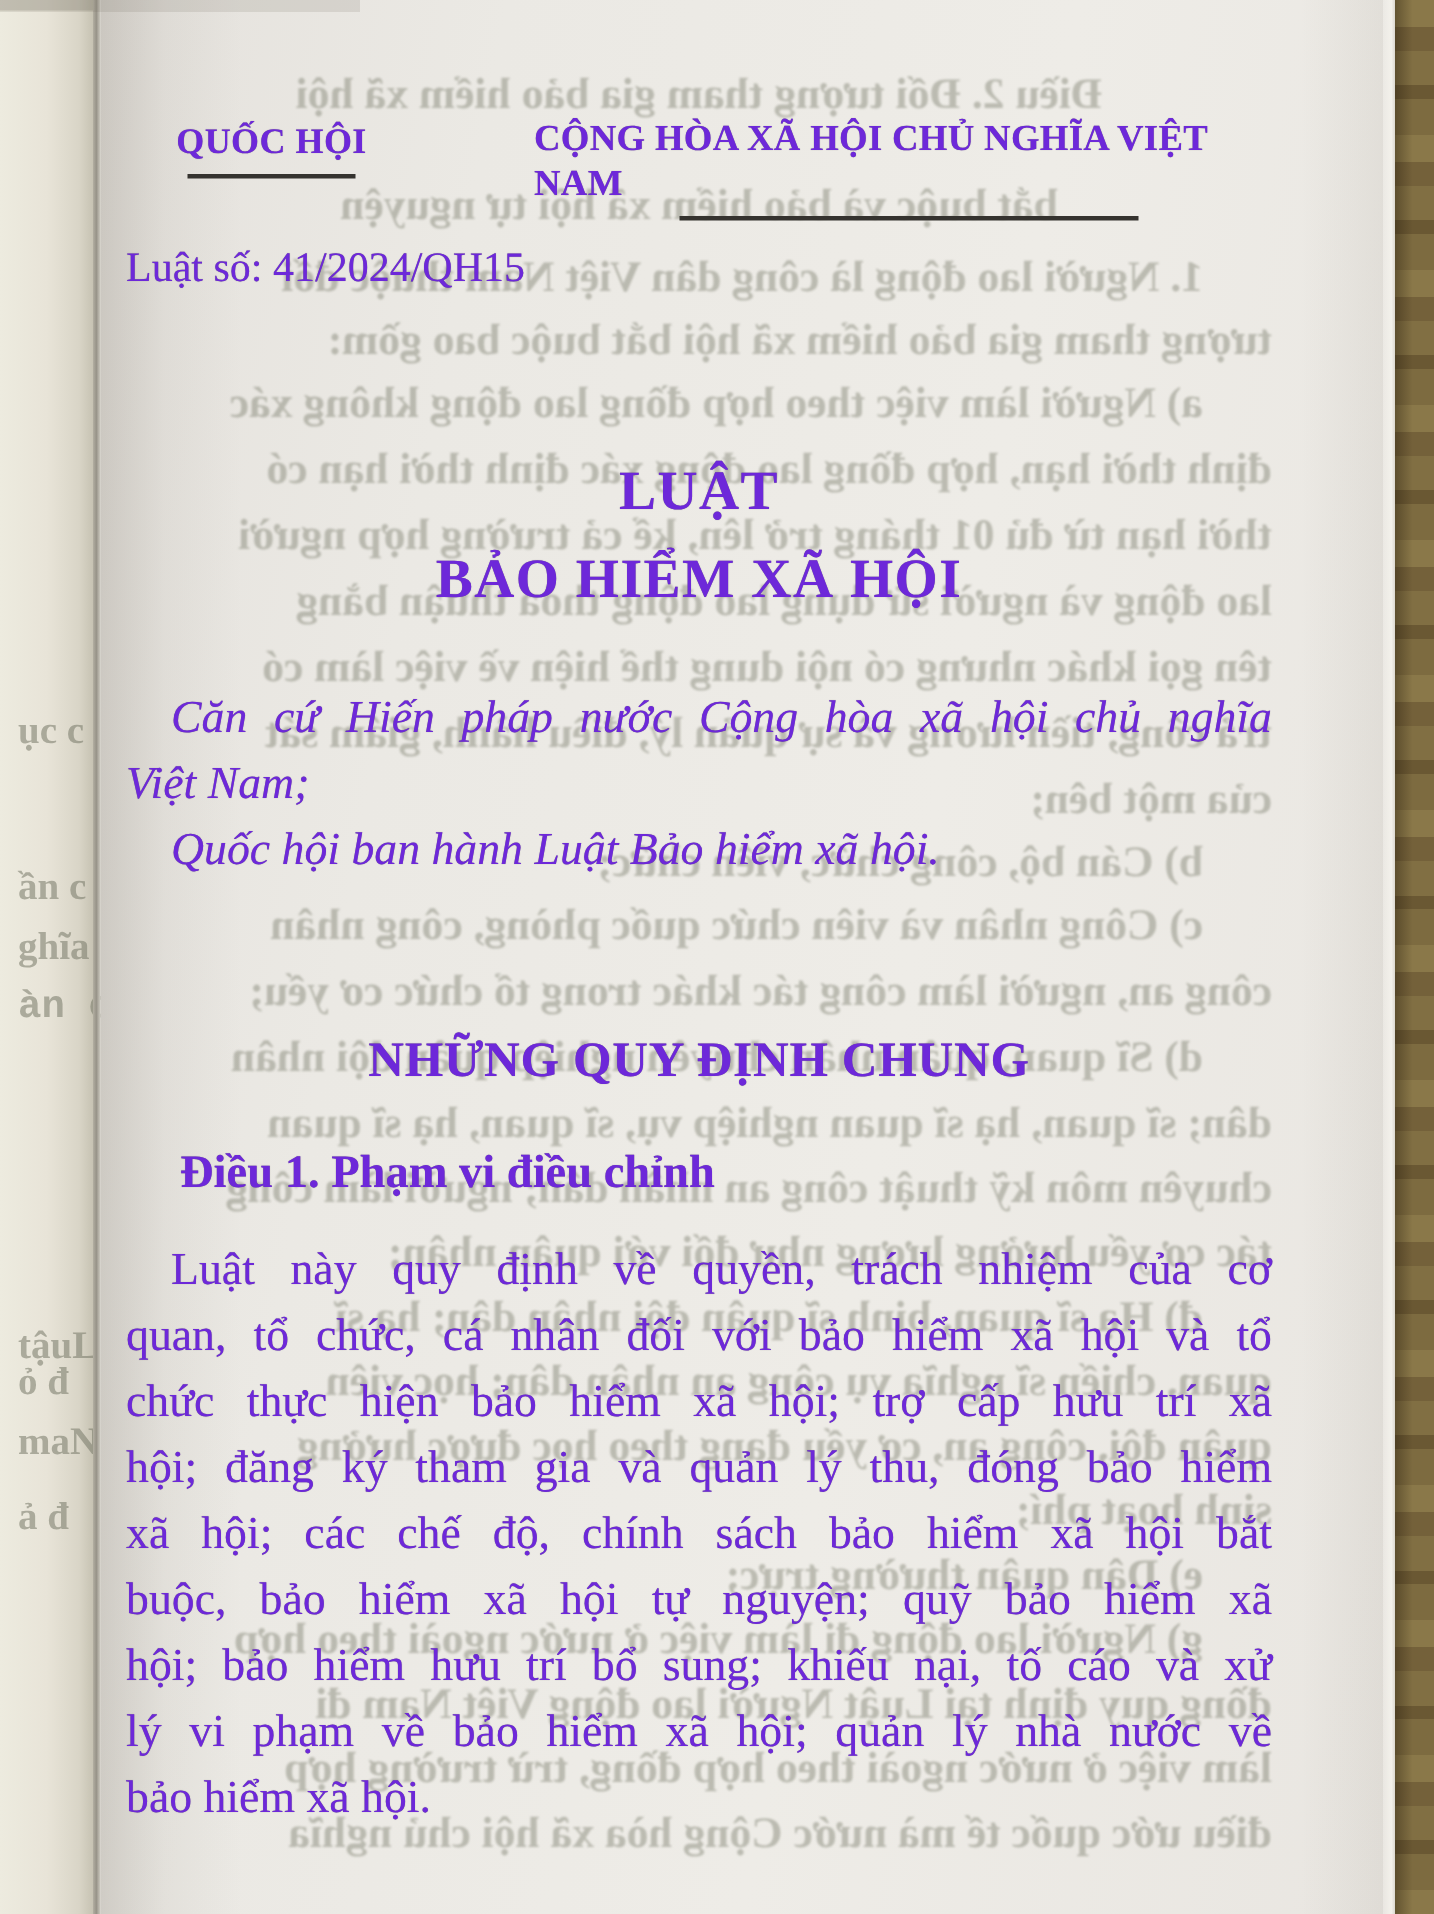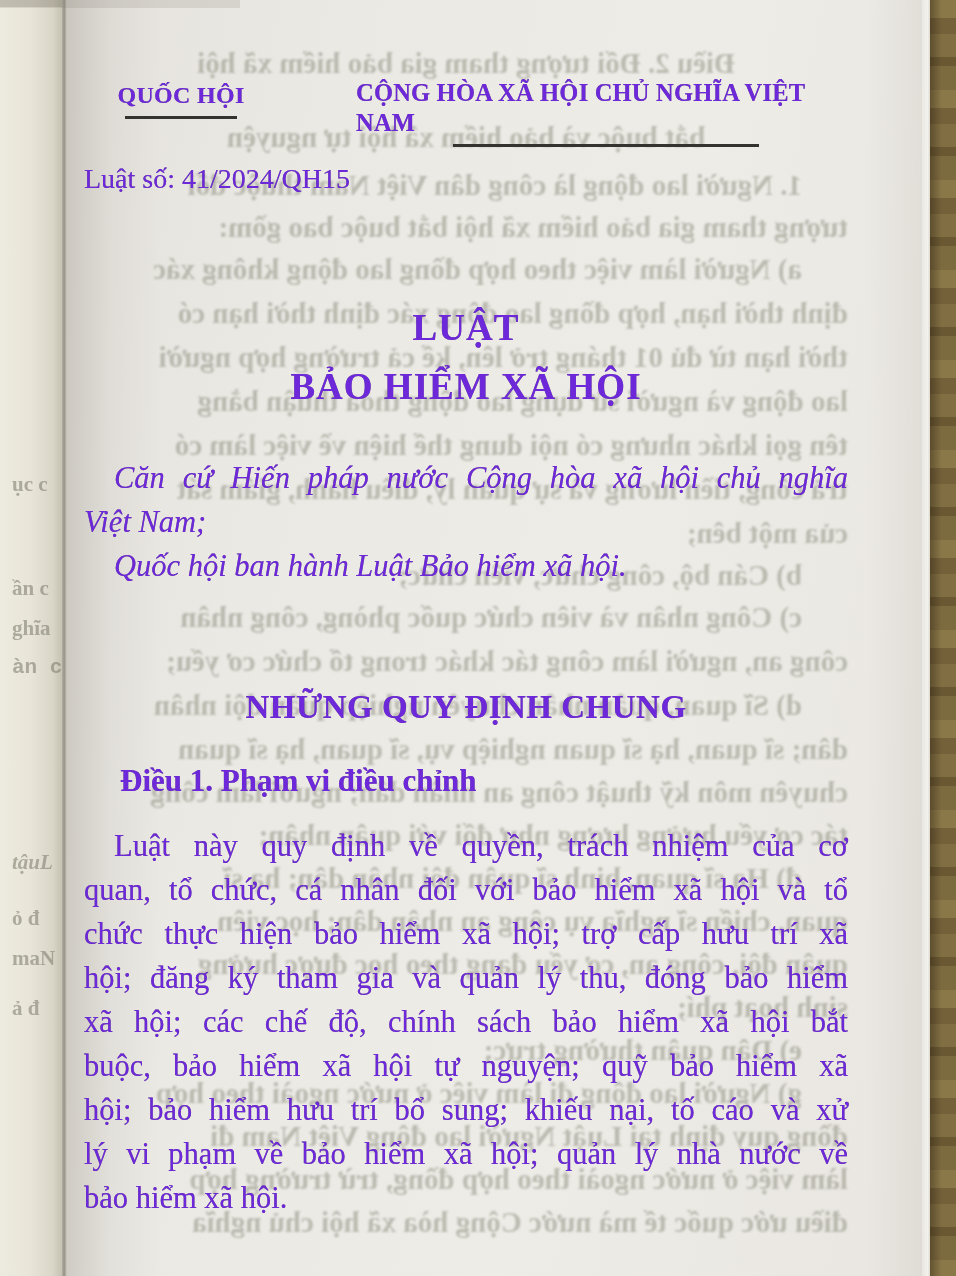--- a/index.html
+++ b/index.html
@@ -34,21 +34,21 @@
   
   #bleed{position:absolute;left:84px;top:0;width:764px;height:100%;z-index:2;}
   .bleed-line{position:absolute;left:0;width:100%;white-space:nowrap;
     transform:scaleX(-1);
     font-size:29px;line-height:34px;font-weight:600;text-align:left;
     color:rgba(112,115,98,.40);filter:blur(0.8px);}
   .bleed-line.indent{padding-left:46px;box-sizing:border-box;}
   .bleed-line.center{text-align:center;font-weight:700;}
 
   
-  .edge-frag{position:absolute;left:12px;font-size:21px;font-weight:700;
+  .edge-frag{position:absolute;left:12px;font-size:26px;font-weight:700;
     color:rgba(118,120,104,.55);filter:blur(.5px);white-space:nowrap;}
 
   
   .content{position:absolute;inset:0;z-index:5;color:#6d28d9;
     text-shadow:0 0 .5px rgba(40,38,34,.55);}
   .content>div{position:absolute;}
   .hdr-left{left:96px;top:80px;width:170px;text-align:center;
     font-size:24px;font-weight:700;line-height:30px;letter-spacing:.3px;}
   .hdr-left .rule{width:112px;height:3px;background:#35332f;margin:6px auto 0;}
   .hdr-right{left:356px;top:78px;width:500px;}
@@ -77,21 +77,21 @@
 <body>
 
 <div id="photo">
 
   <div class="left-strip">
     <div id="left-frags">
         <div class="edge-frag" style="top: 472px;">ục c</div>
         <div class="edge-frag" style="top: 576px;">ần c</div>
         <div class="edge-frag" style="top: 616px;">ghĩa</div>
         <div class="edge-frag" style="top: 656px; font-family: Liberation Mono, monospace;">àn c</div>
-        <div class="edge-frag" style="top: 850px; font-style: italic;">tậuL</div>
+        <div class="edge-frag" style="top: 882px;">tậuL</div>
         <div class="edge-frag" style="top: 906px;">ỏ đ</div>
         <div class="edge-frag" style="top: 946px;">maN</div>
         <div class="edge-frag" style="top: 996px;">ả đ</div>
       </div>
   </div>
   <div class="seam"></div>
 
   <div class="page"></div>
   <div id="bleed">
       <div class="bleed-line center" style="top: 46px;">Điều 2. Đối tượng tham gia bảo hiểm xã hội</div>

